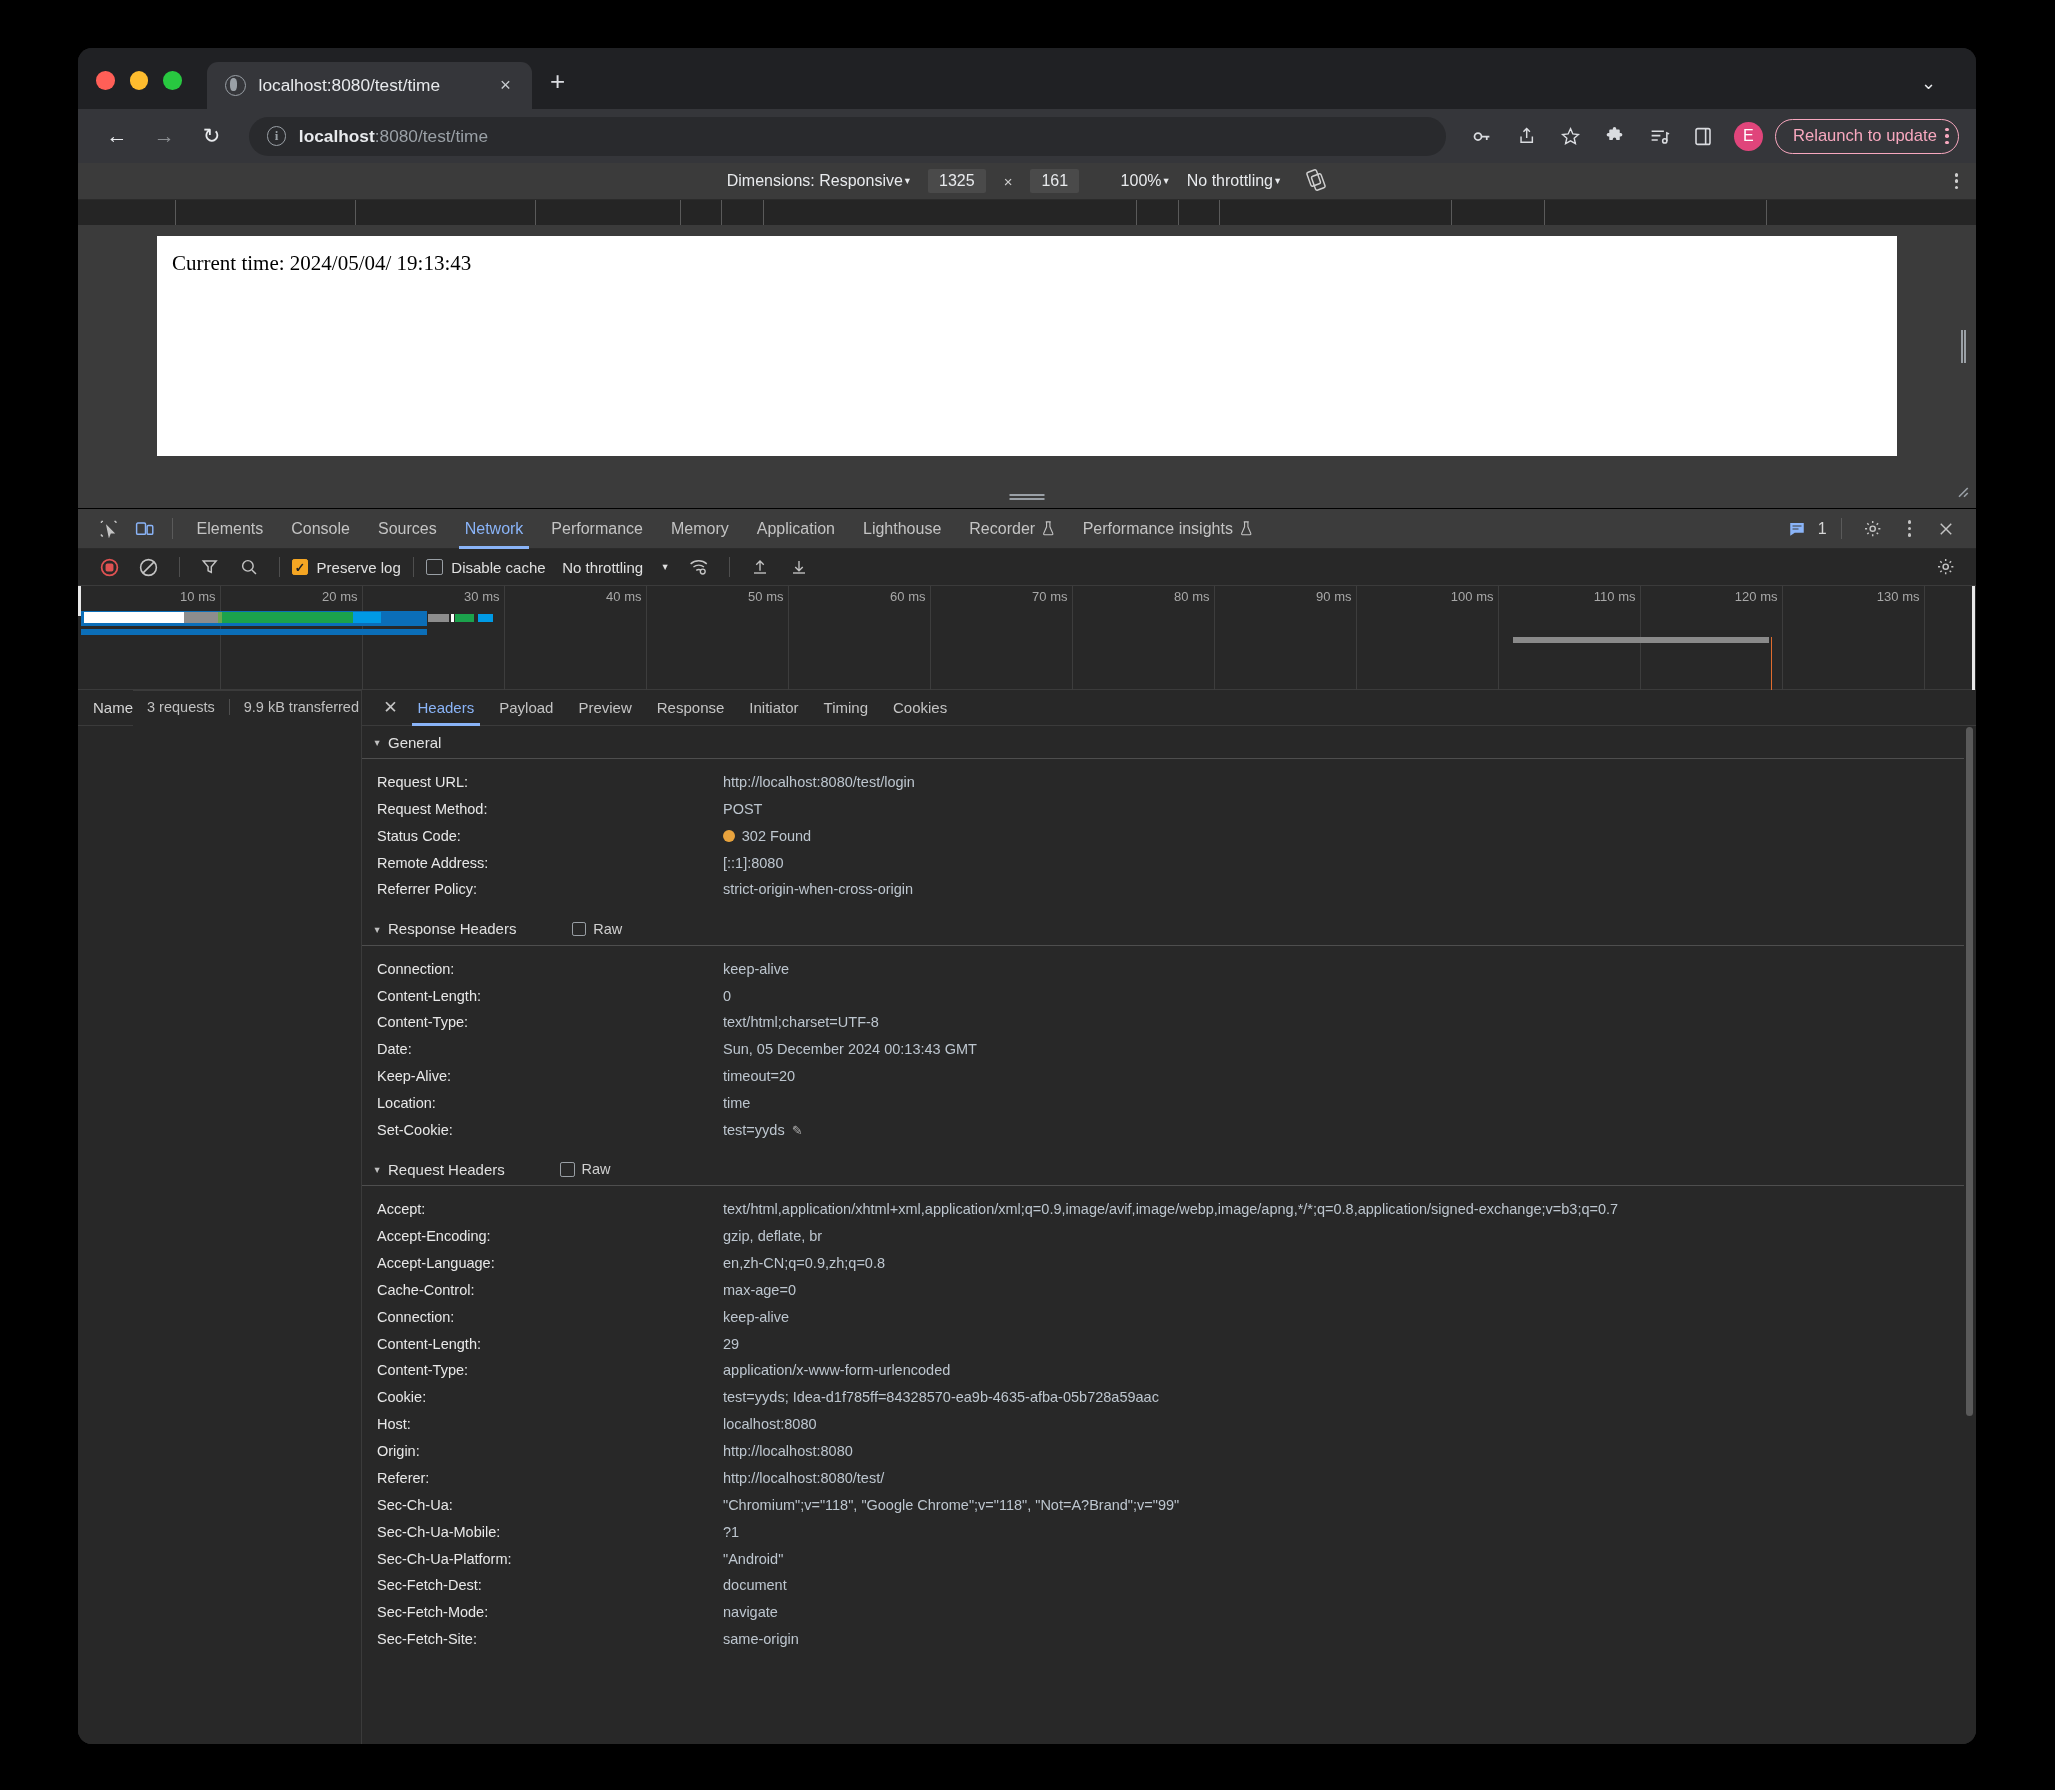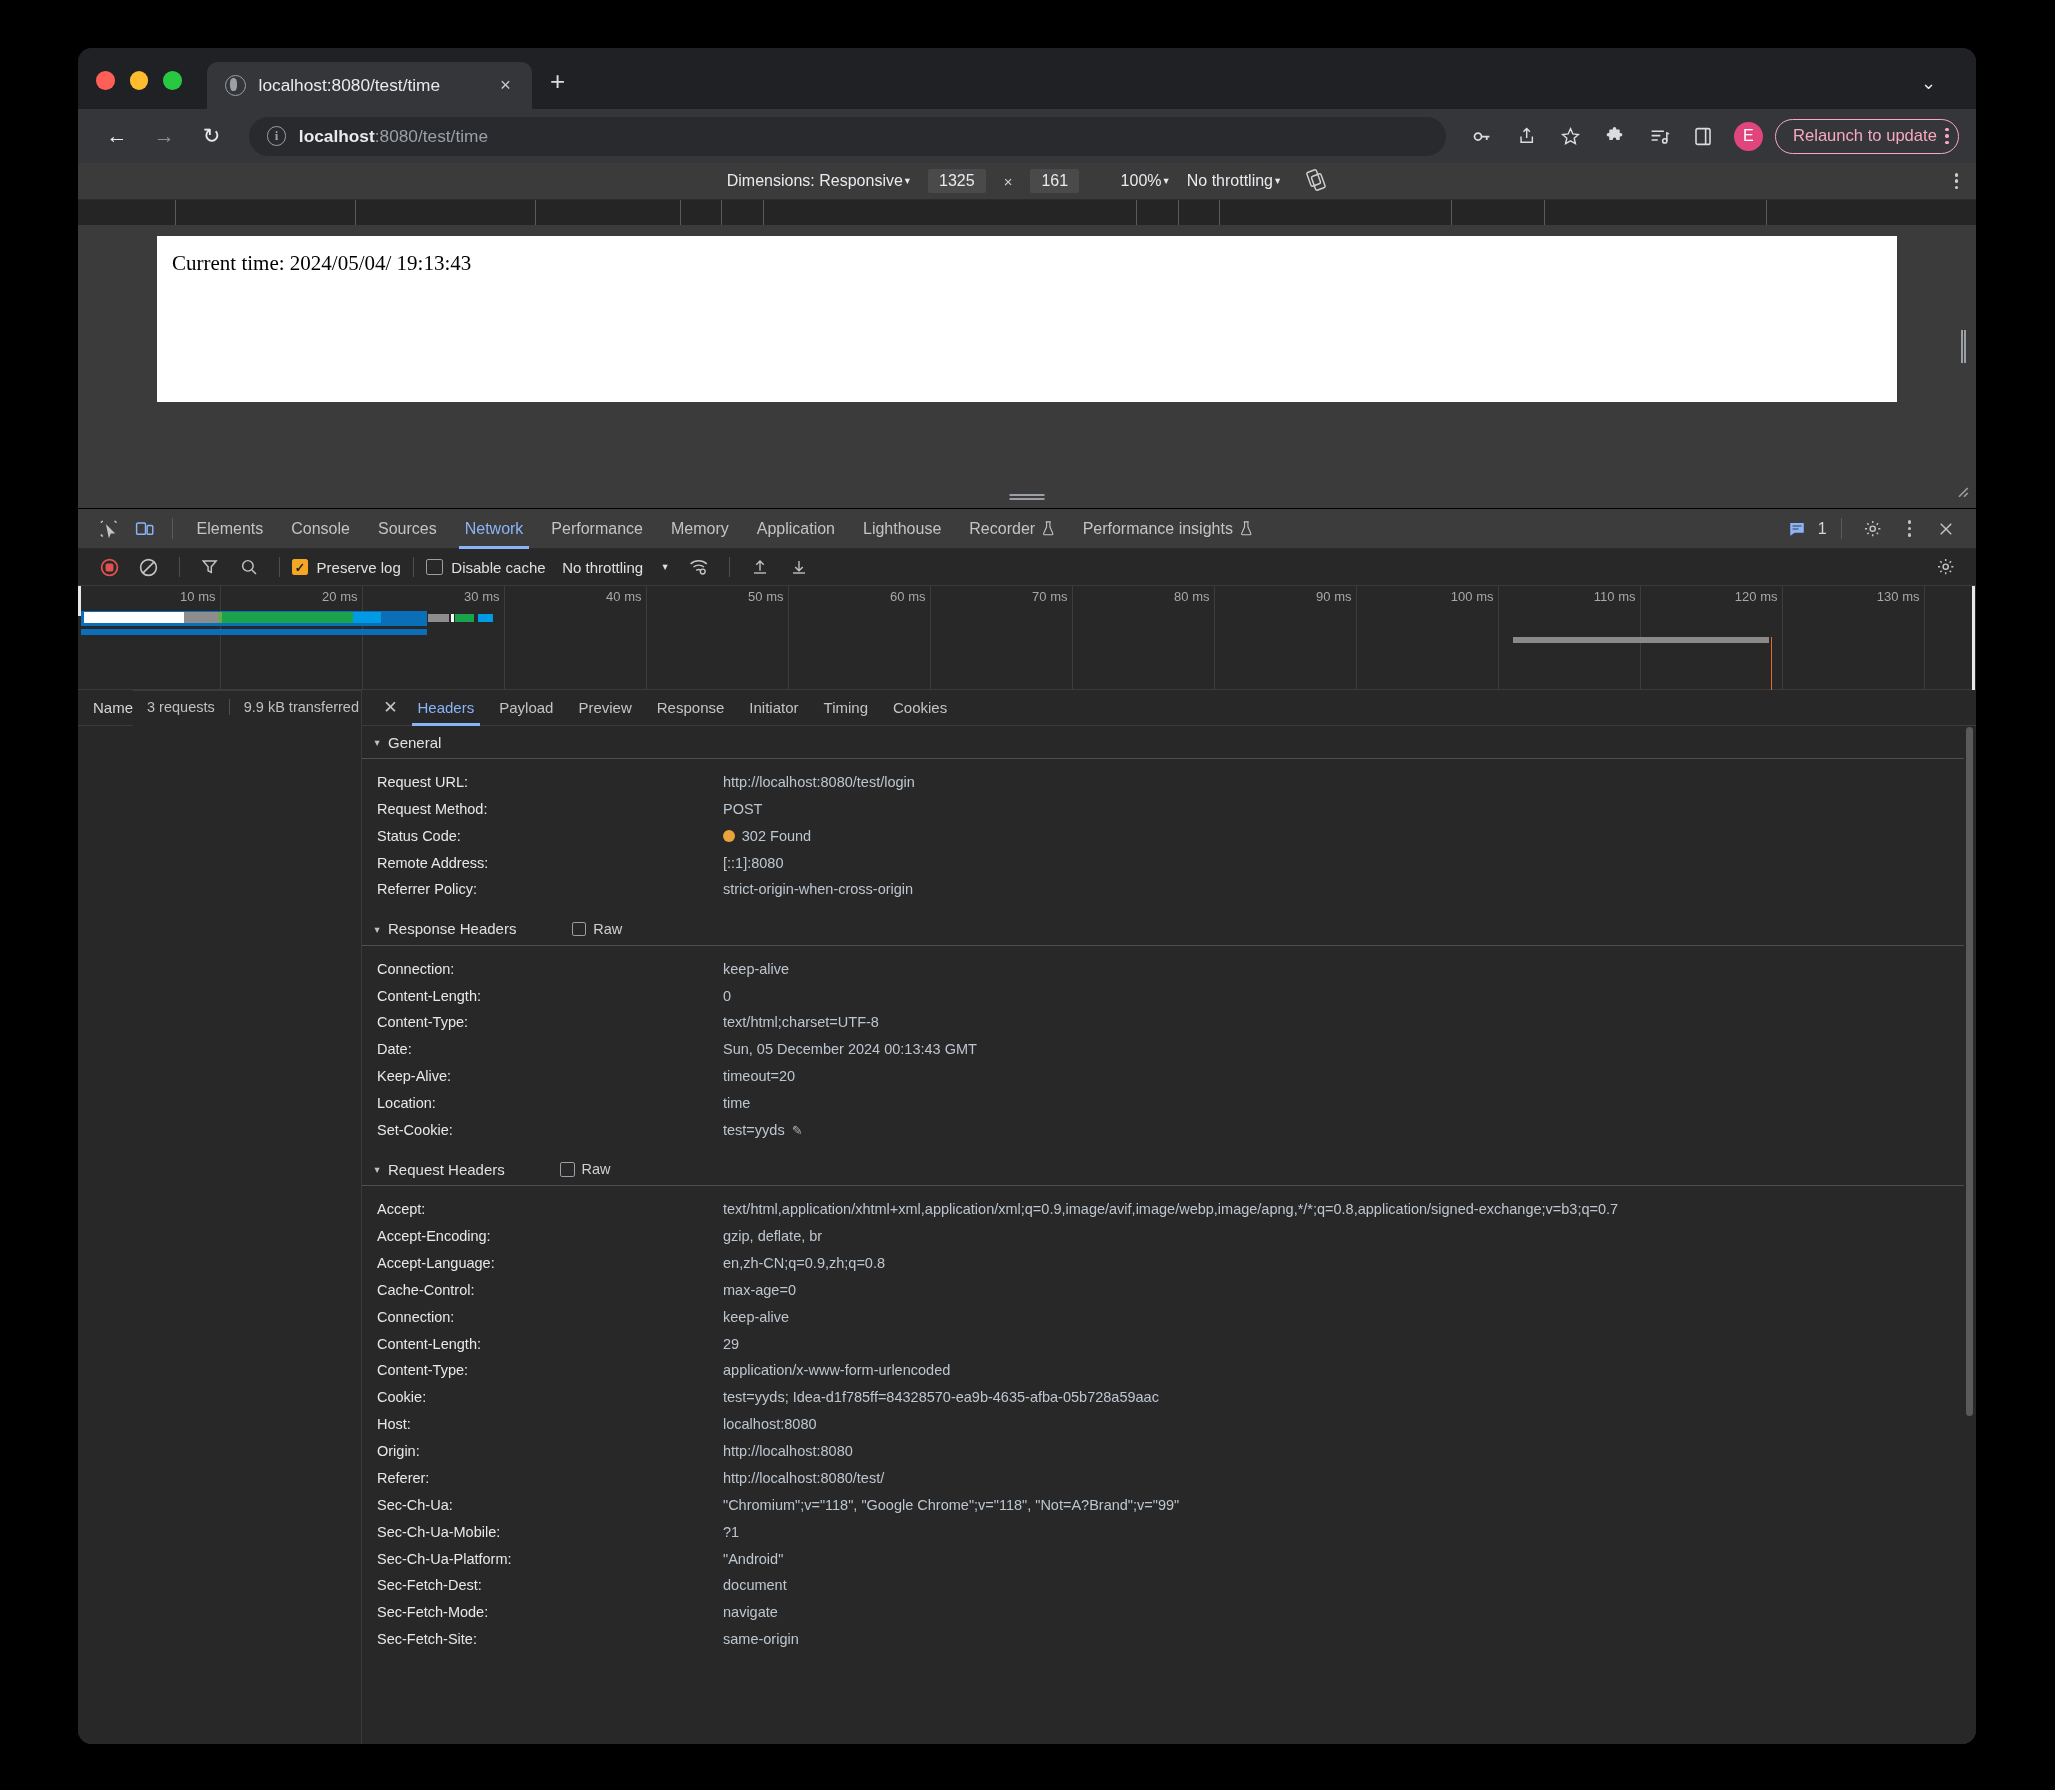--- a/index.html
+++ b/index.html
@@ -189,21 +189,21 @@
   .viewport-area {
     background: #3b3b3b;
     flex: 0 0 auto;
     position: relative;
     height: 282px;
     display: flex;
     justify-content: center;
     padding-top: 9.7px;
   }
   .page-frame {
-    width: 1740px; height: 166px;
+    width: 1740px; height: 220px;
     background: #ffffff;
     position: relative;
     overflow: hidden;
   }
   .page-text {
     font-family: "Liberation Serif", serif;
     font-size: 21px;
     color: #000;
     padding: 15px 0 0 15px;
   }

